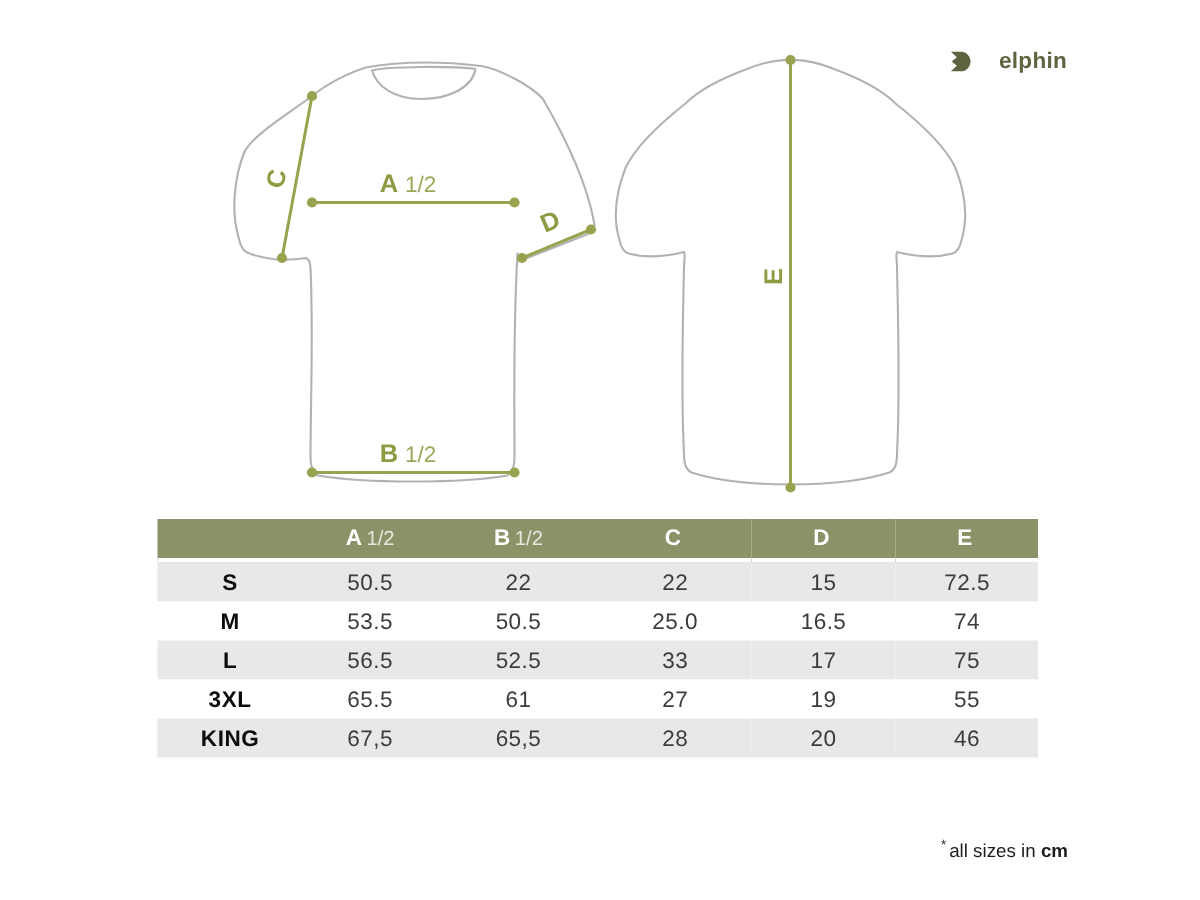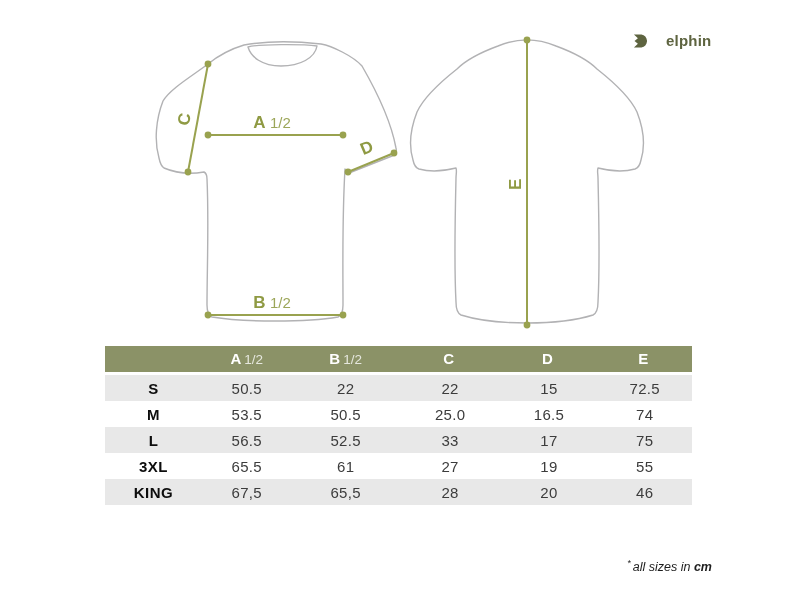--- a/index.html
+++ b/index.html
@@ -26,21 +26,21 @@
   table.size-table td{padding:0;text-align:center;height:26px;vertical-align:middle;}
   table.size-table thead th{background:#8b9267;border-bottom:3px solid #ffffff;}
   .hdr-letter{color:#ffffff;font-weight:bold;font-size:15px;}
   .hdr-frac{color:rgba(255,255,255,.78);font-weight:300;font-size:13.5px;margin-left:3px;}
   table.size-table tbody tr:nth-child(odd){background:#e8e8e8;}
   table.size-table tbody tr:nth-child(even){background:#ffffff;}
   td.size-name{font-weight:bold;color:#0d0d0d;font-size:15px;letter-spacing:.4px;}
   td.size-val{color:#3c3c3c;font-size:15px;letter-spacing:.3px;}
 
   
-  .footnote{position:absolute;left:105px;top:558px;width:607px;text-align:right;font-size:12.5px;color:#1d1d1d;font-style:italic;}
+  .footnote{position:absolute;left:105px;top:558px;width:607px;text-align:right;font-size:12.5px;color:#1d1d1d;}
   .footnote .marker{vertical-align:super;font-size:9px;margin-right:2px;}
   .footnote .unit{font-weight:bold;}
 </style>
 </head>
 <body>
 
 <div class="stage">
 
   <svg class="diagram-svg" width="800" height="340" viewBox="0 0 800 340">
 

